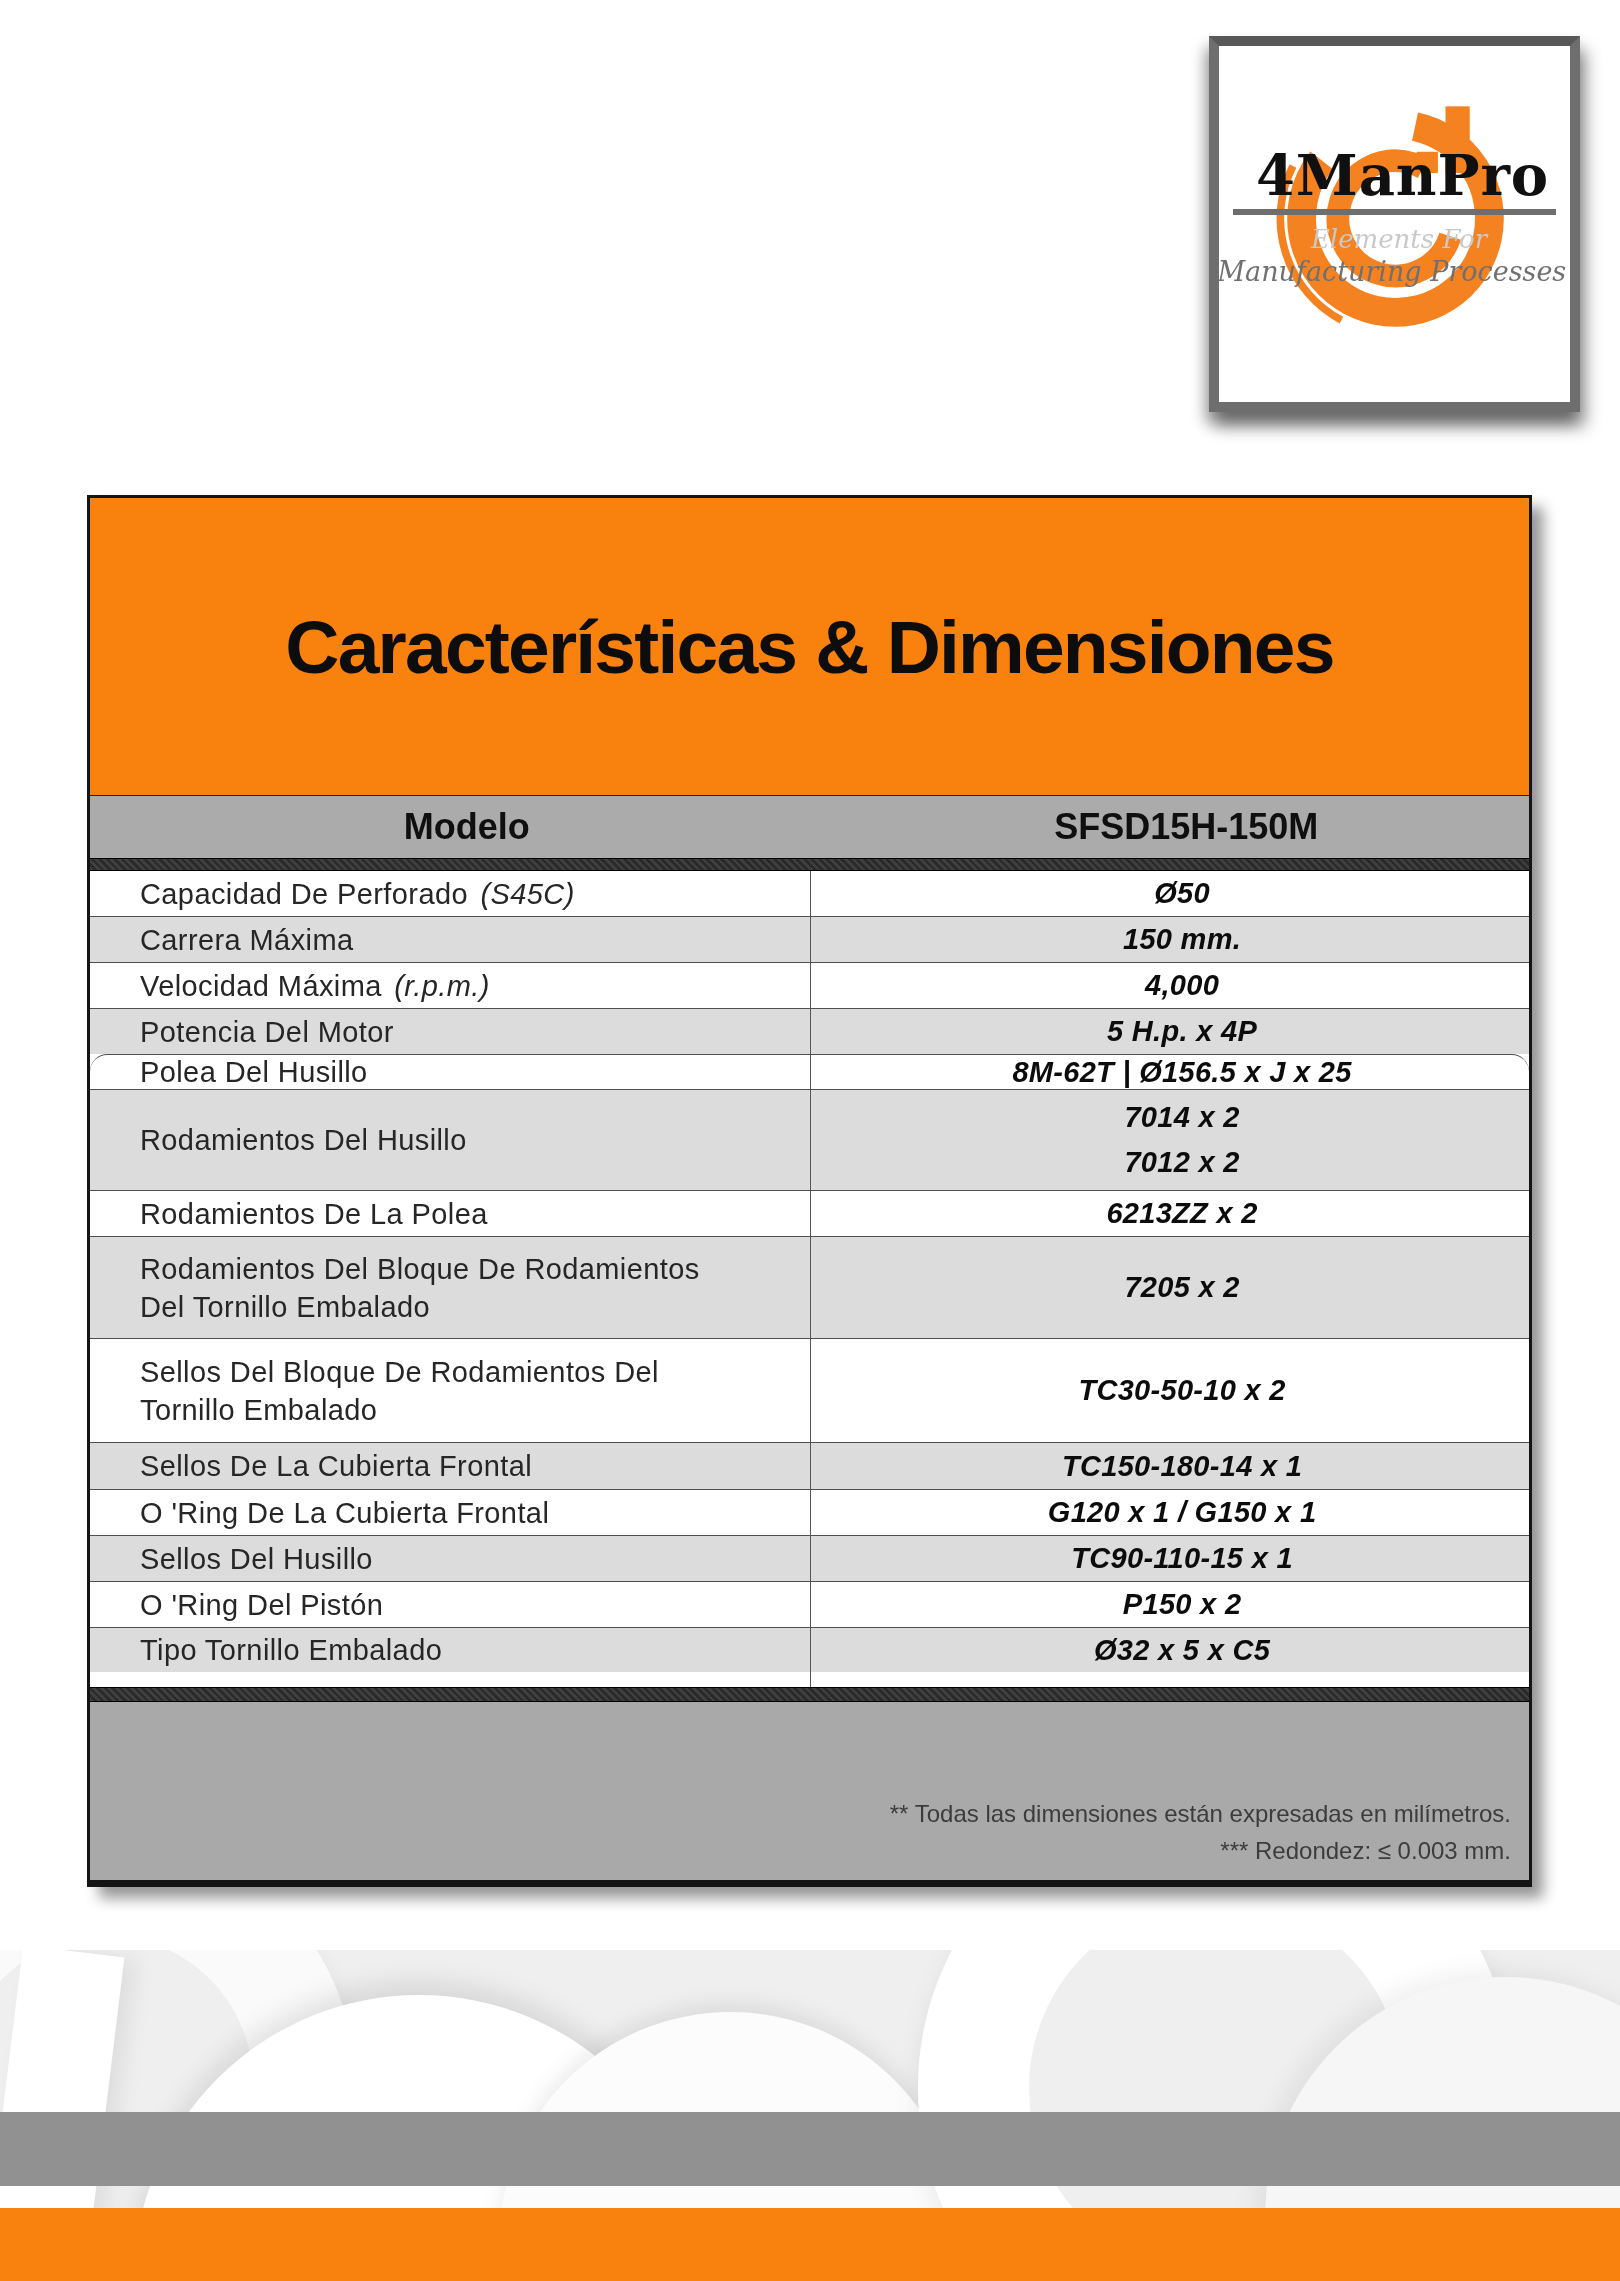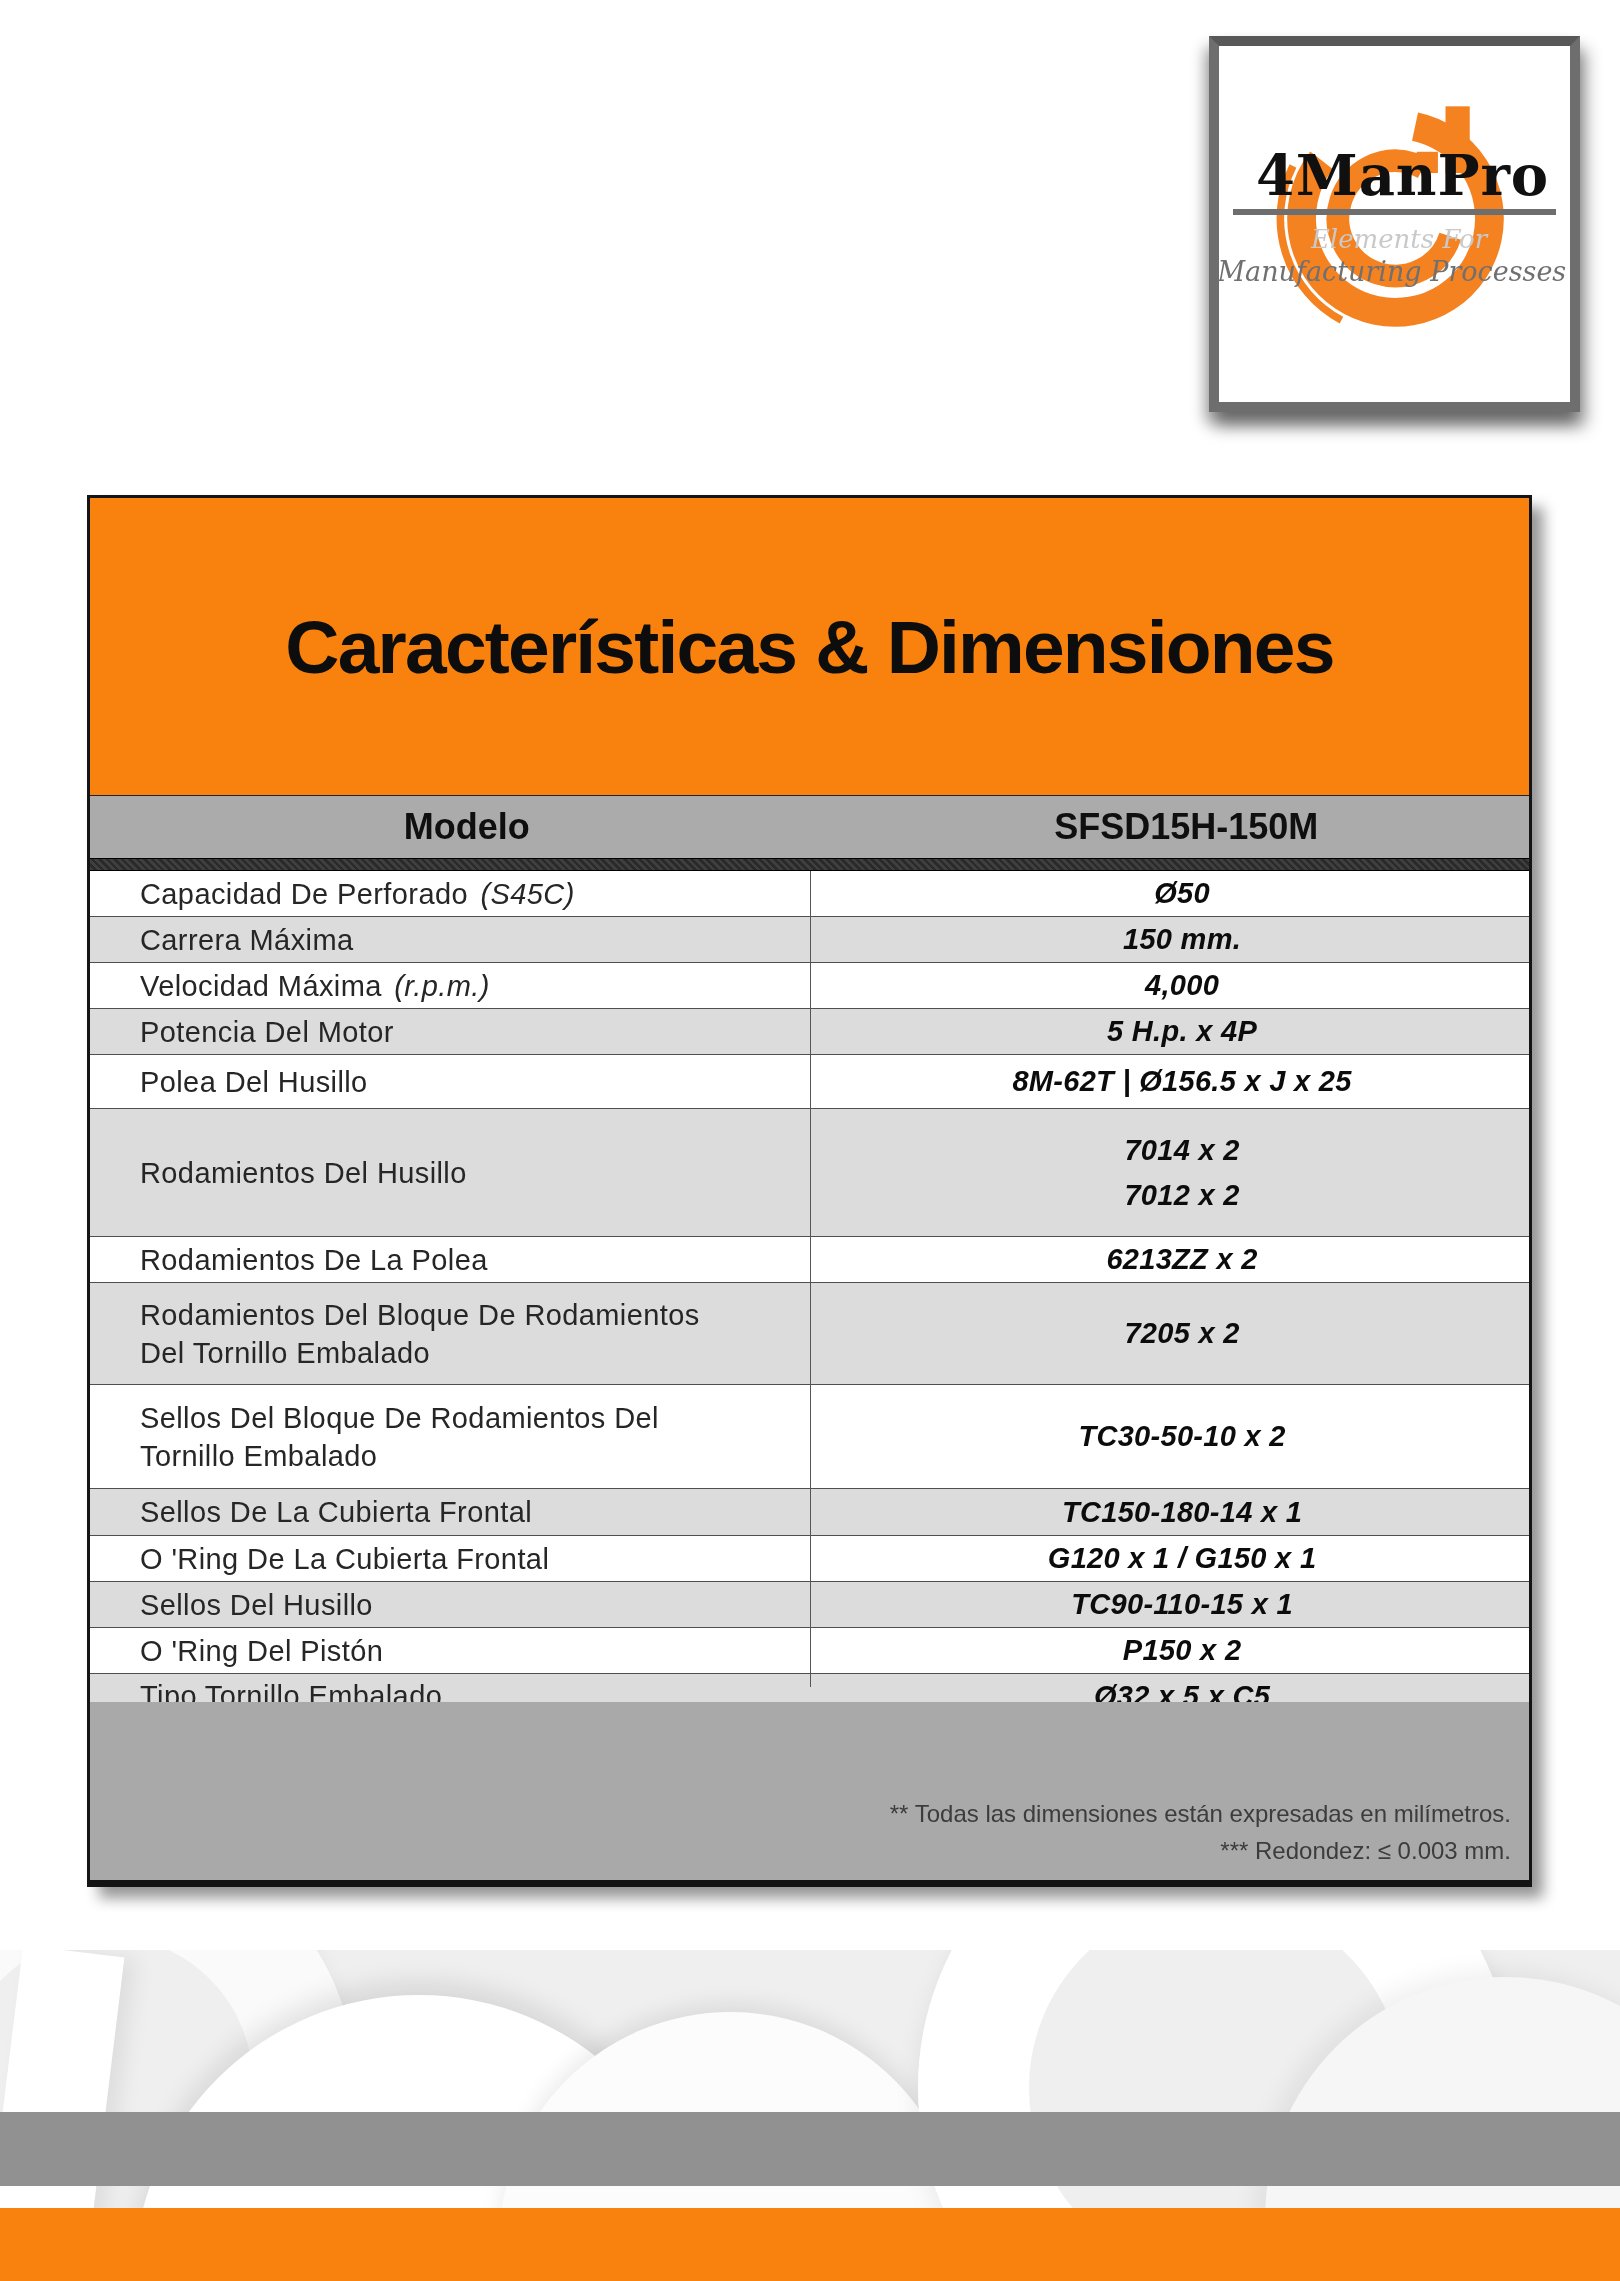--- a/index.html
+++ b/index.html
@@ -36,22 +36,22 @@
            border-top:1.8px solid #000;border-bottom:1.8px solid #000;box-sizing:border-box;}
   .sep-top{height:13.4px;}
   .sep-bottom{height:15px;}
 
   .rows{height:816px;flex:0 0 auto;position:relative;}
   .rows::after{content:"";position:absolute;left:50%;top:0;bottom:0;width:1.8px;background:#555;}
   .row{display:flex;box-sizing:border-box;height:46px;border-top:1.8px solid #4f4f4f;gap:48px;}
   .row:first-child{border-top:none;}
   .row:nth-child(even){background:#DCDCDC;}
   .row:nth-child(1){height:45px;}
-  .row:nth-child(5){height:54px;}
-  .row:nth-child(6){height:128px;}
+  .row:nth-child(5){height:35px;border-radius:23px;}
+  .row:nth-child(6){height:101px;}
   .row:nth-child(8){height:102px;}
   .row:nth-child(9){height:104px;}
   .row:nth-child(10){height:47px;}
   .row:nth-child(14){height:45px;}
   .cell-label{width:50%;box-sizing:border-box;display:flex;align-items:center;
               padding-left:50px;padding-right:41px;font-size:29px;color:#262626;
               letter-spacing:0.4px;line-height:1.32;}
   .cell-label .note{font-style:italic;margin-left:12.5px;white-space:nowrap;}
   .cell-value{width:50%;display:flex;align-items:center;justify-content:center;text-align:center;
               font-size:29px;font-weight:bold;font-style:italic;color:#0c0c0c;

